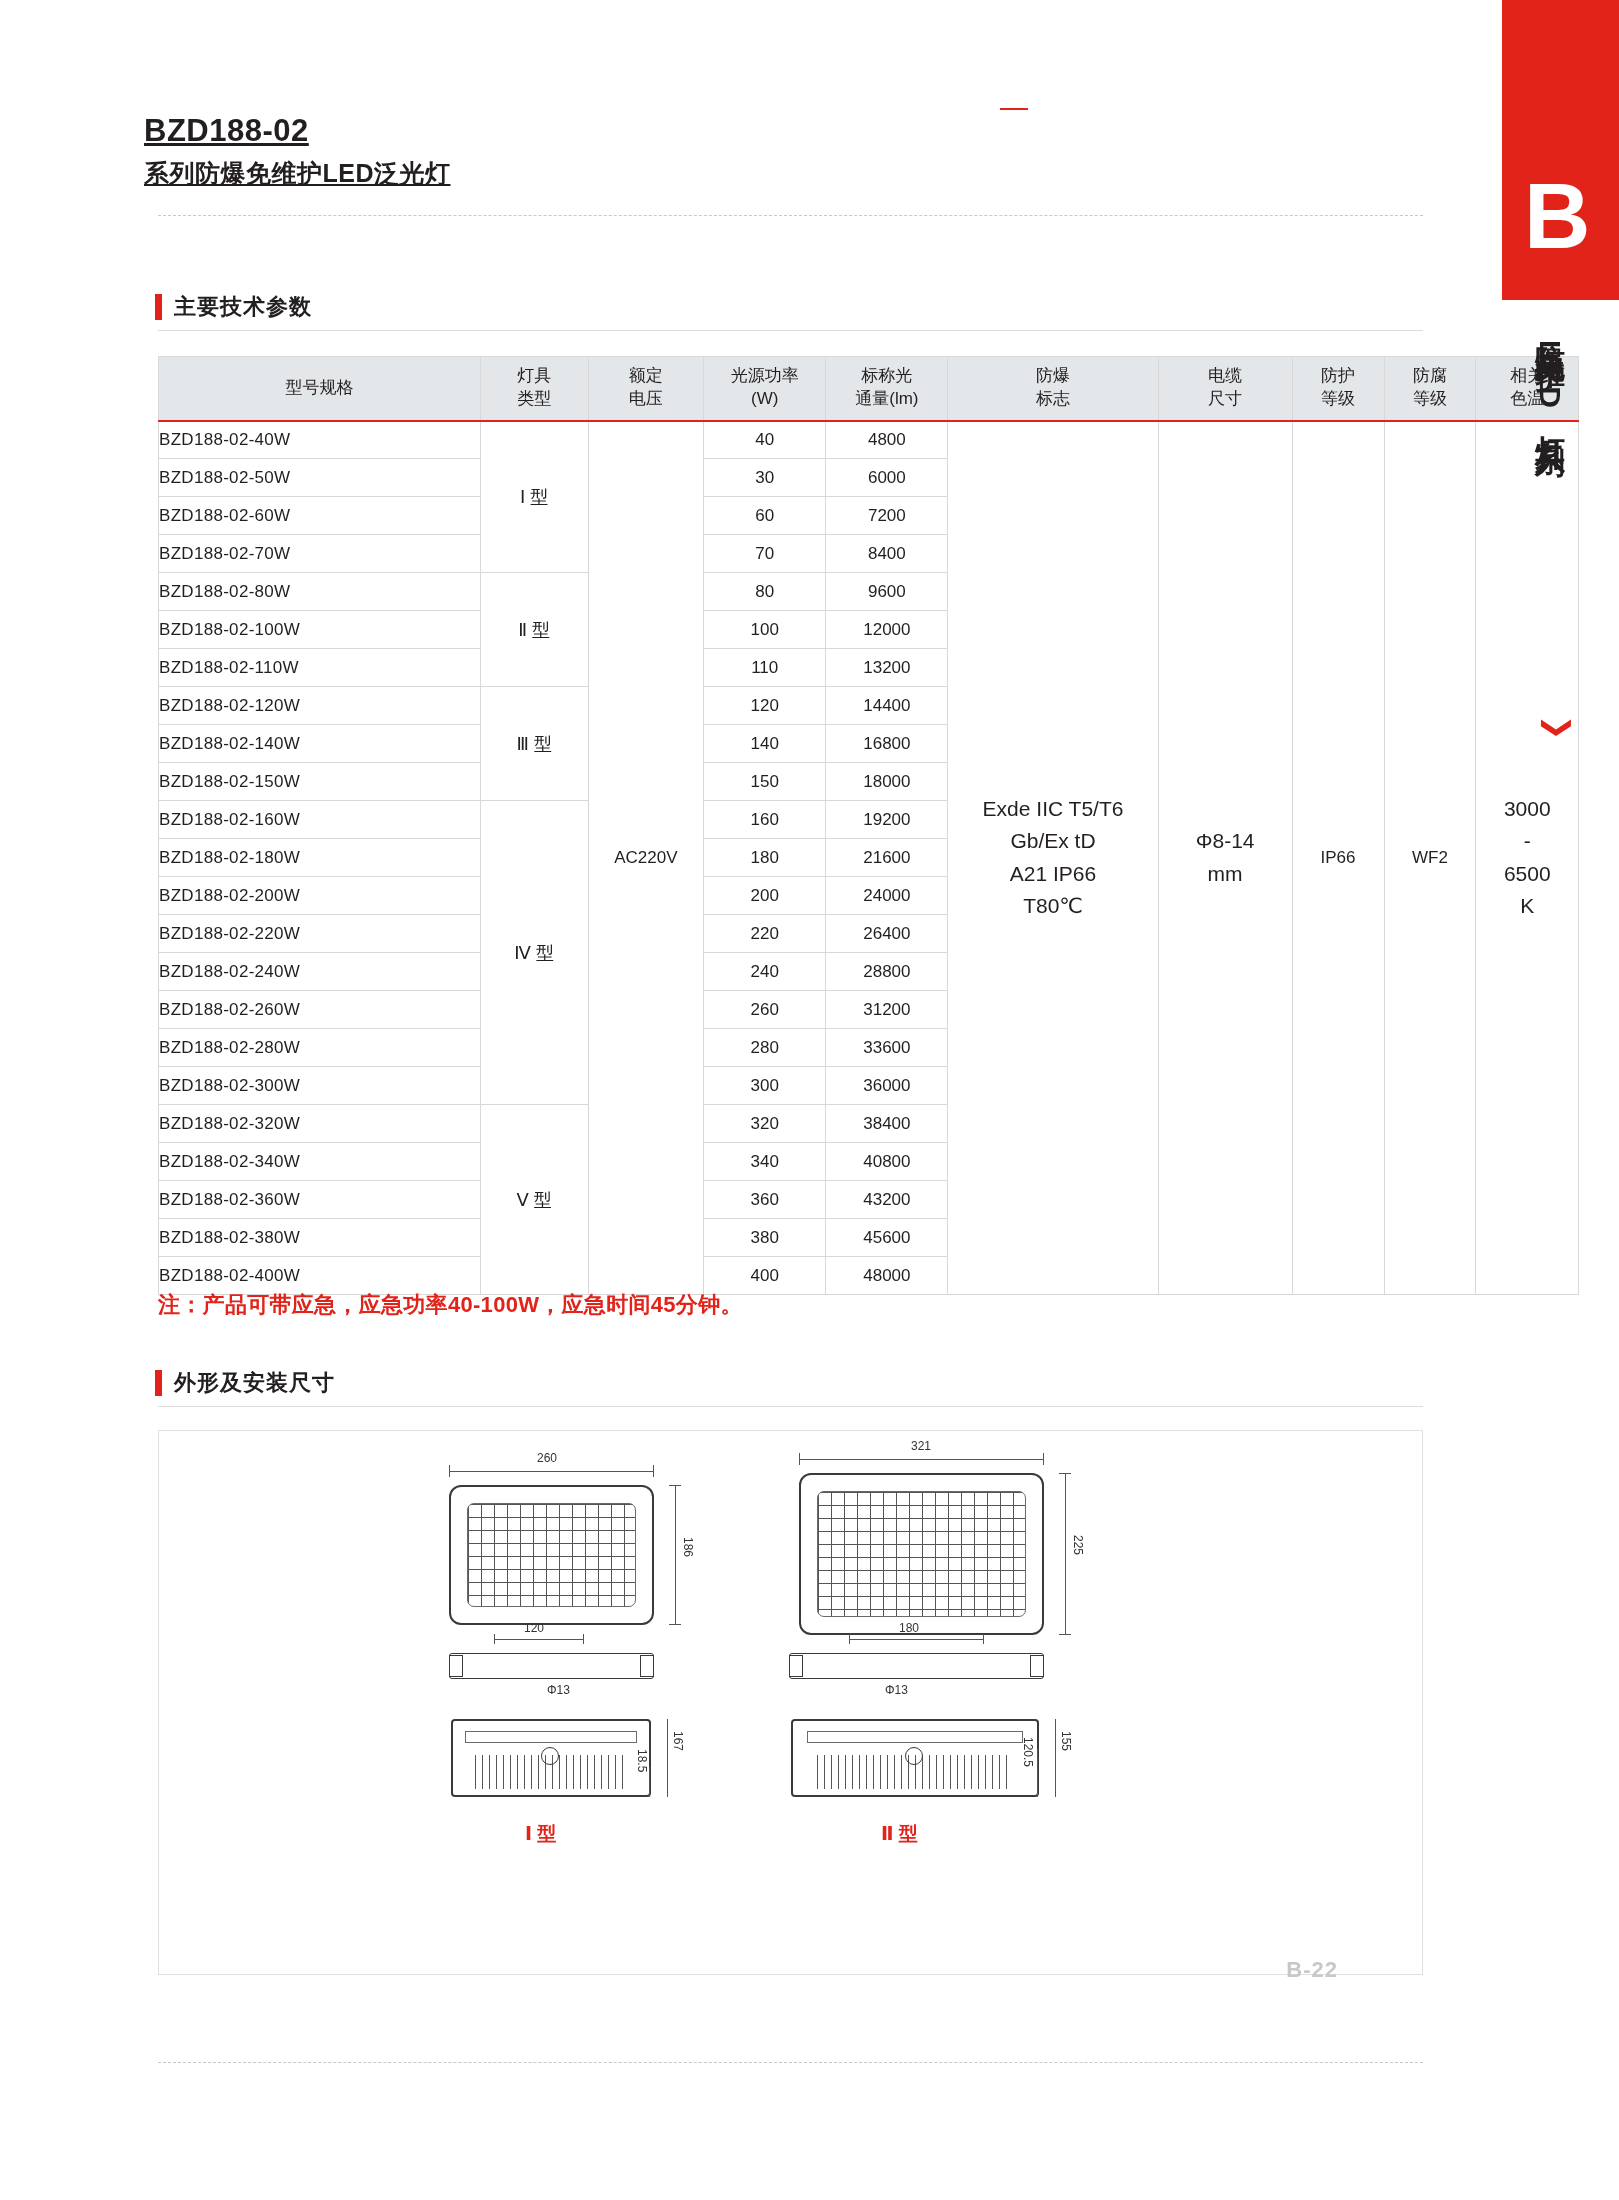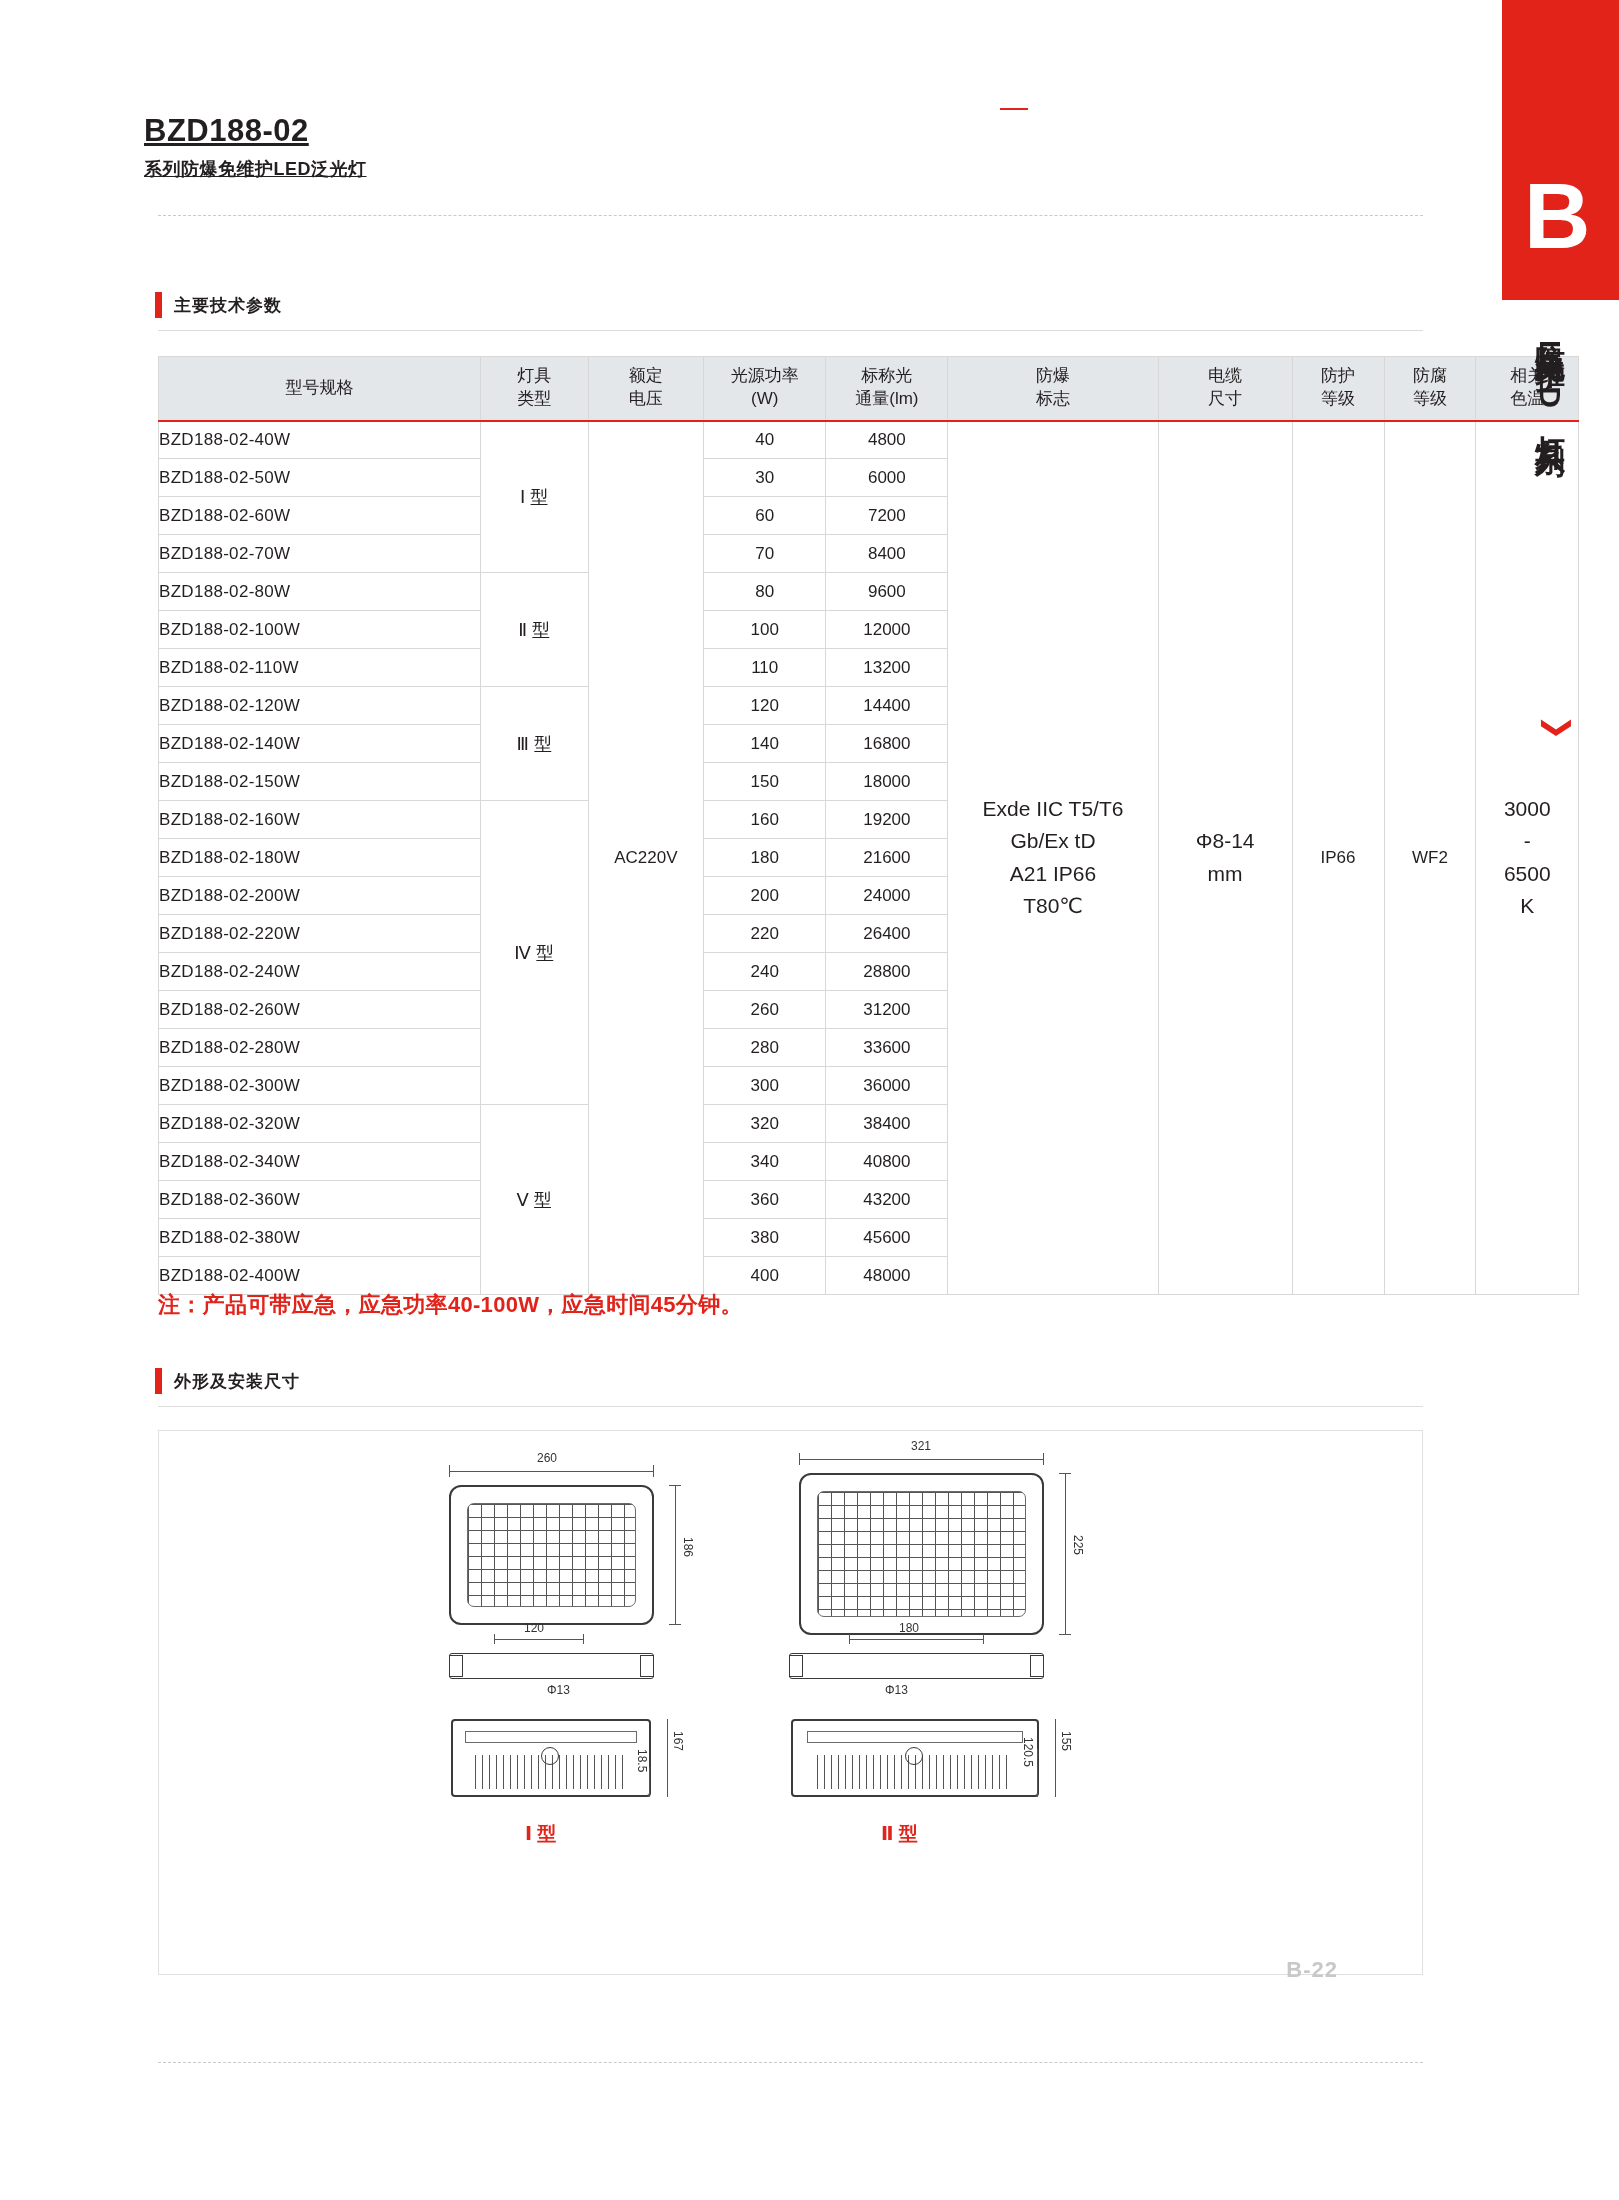--- a/index.html
+++ b/index.html
@@ -74,21 +74,21 @@
     text-decoration: underline;
   }
   .title-main {
     font-size: 31px;
     font-weight: bold;
     letter-spacing: 0.5px;
     color: #231f20;
     line-height: 1.25;
   }
   .title-sub {
-    font-size: 18px;
+    font-size: 25px;
     font-weight: bold;
     color: #231f20;
     margin-top: 6px;
     letter-spacing: 0.5px;
   }
   .header-rule {
     position: absolute;
     left: 158px;
     top: 215px;
     width: 1265px;
@@ -109,21 +109,21 @@
     display: flex;
     align-items: center;
   }
   .section-bar {
     width: 7px;
     height: 26px;
     background: #e2231a;
     margin-right: 12px;
   }
   .section-title {
-    font-size: 17px;
+    font-size: 22px;
     font-weight: bold;
     color: #231f20;
     letter-spacing: 1px;
   }
   .section-rule {
     position: absolute;
     left: 158px;
     width: 1265px;
     border-top: 1px solid #dcdcdc;
   }

